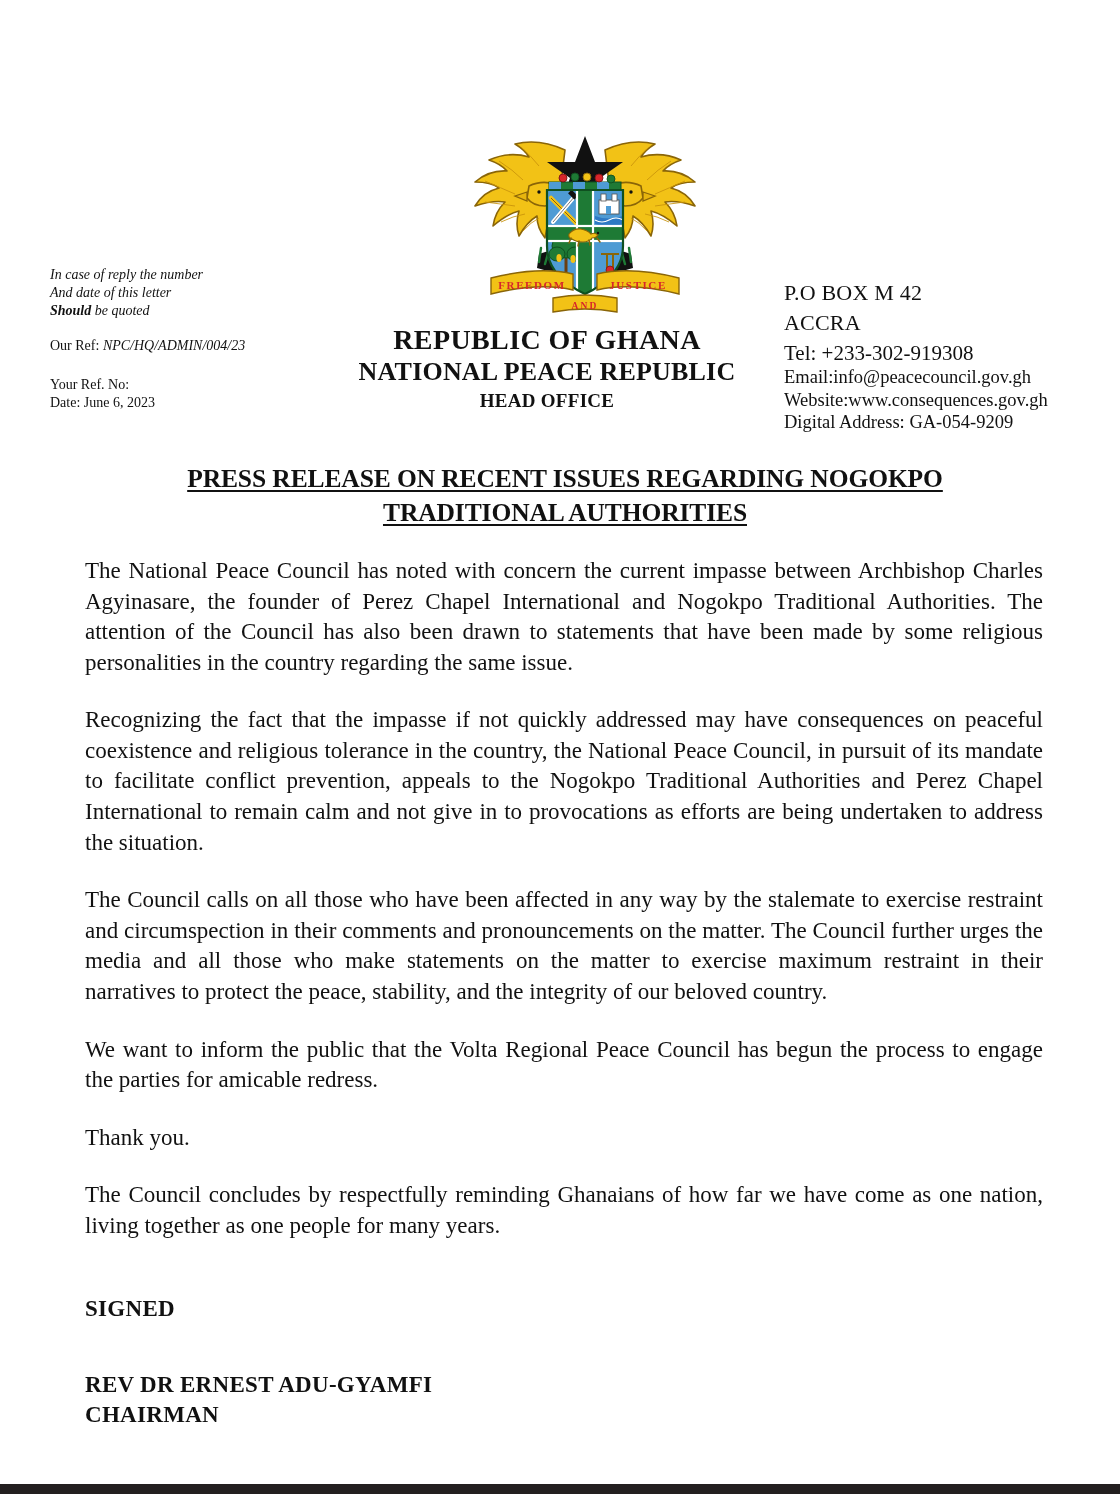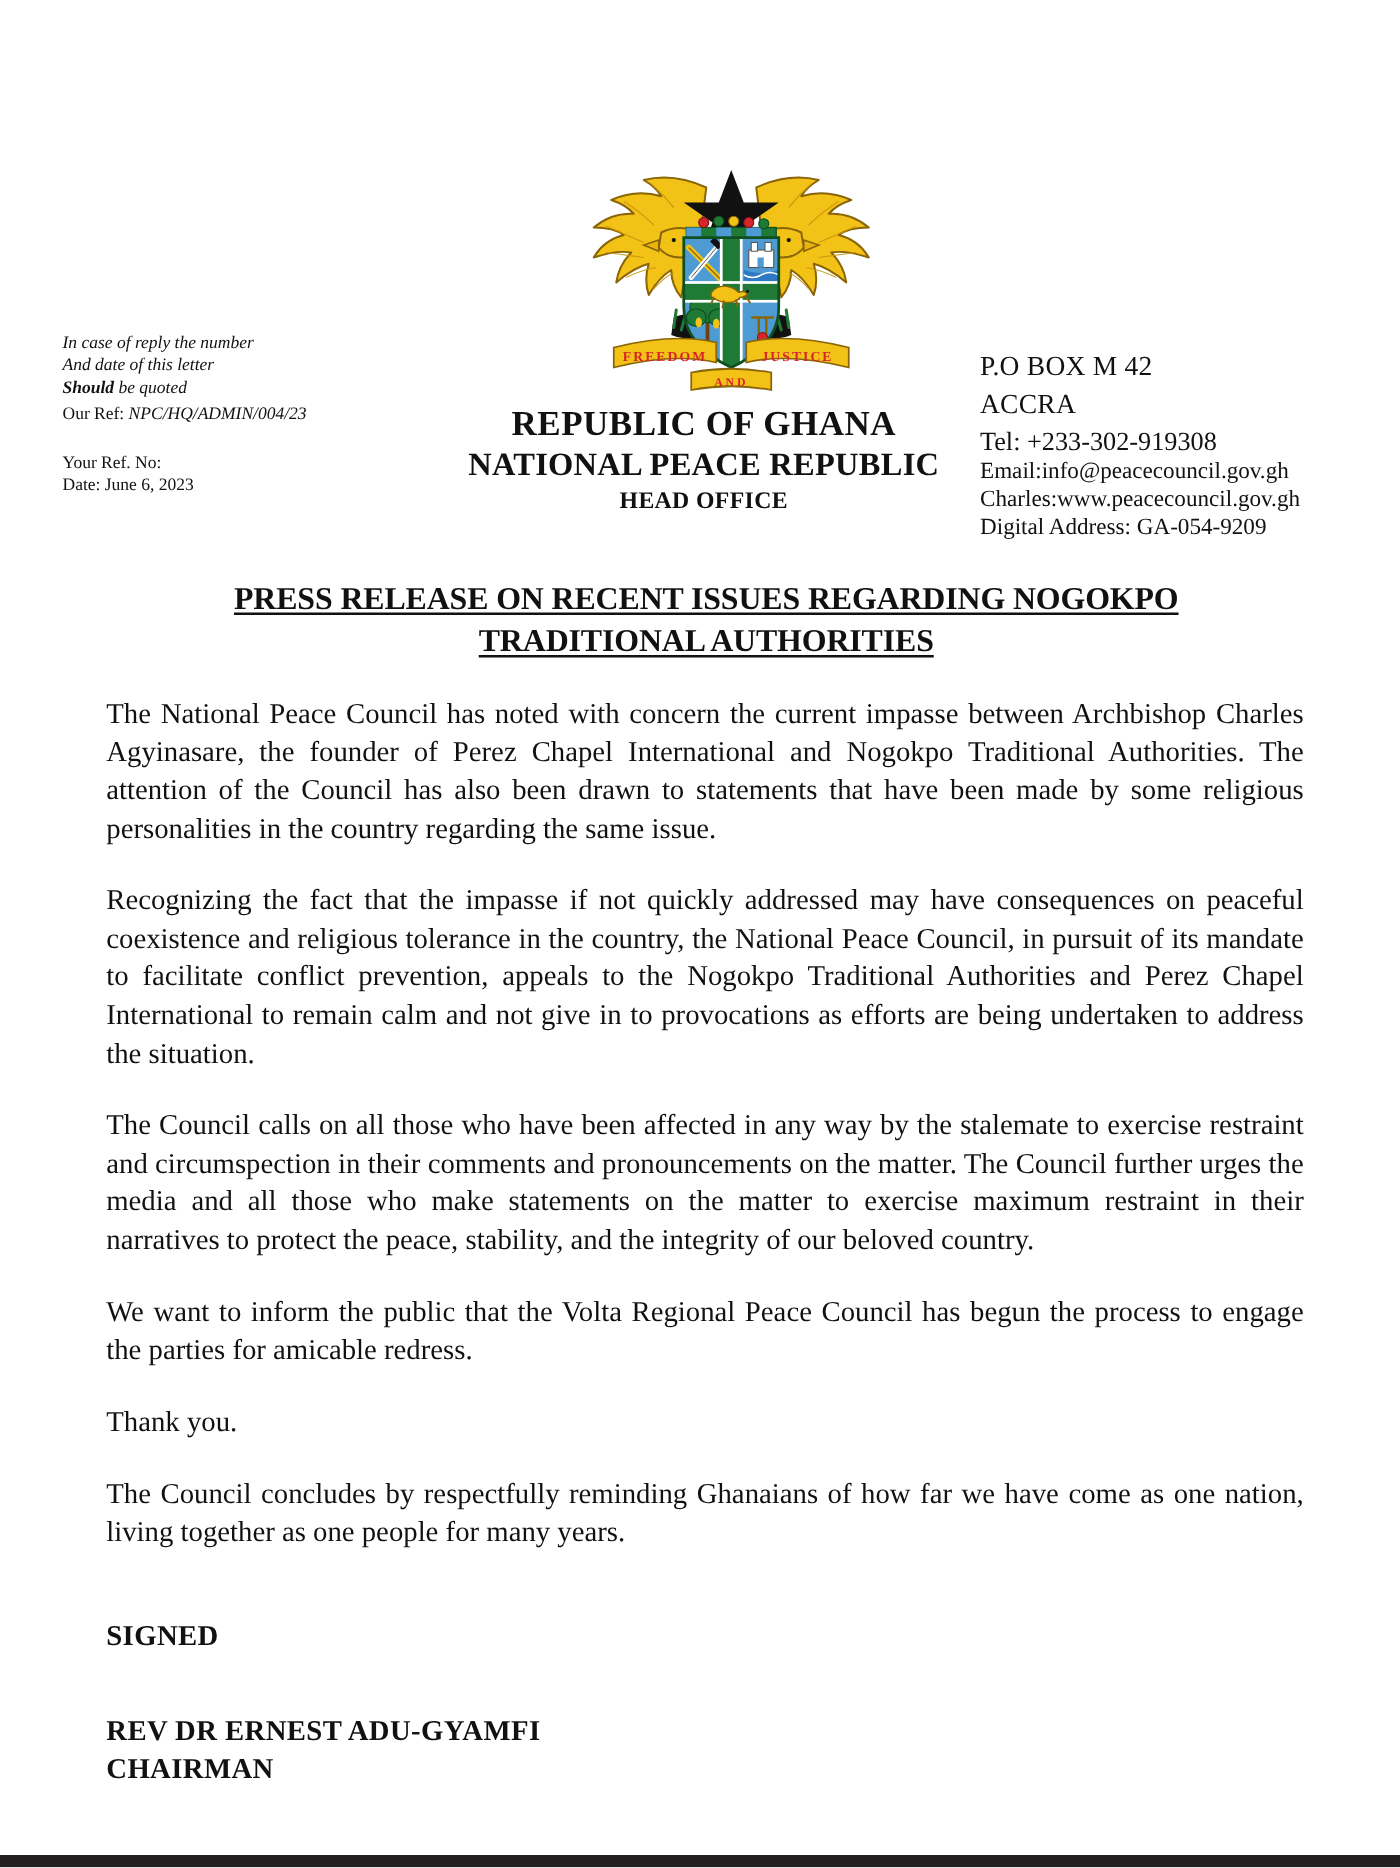--- a/index.html
+++ b/index.html
@@ -35,21 +35,21 @@
     position: absolute;
     left: 469px;
     top: 0px;
     width: 232px;
     height: 190px;
   }
   .crest-wrap svg { display: block; width: 232px; height: 190px; }
 
   .org-block {
     position: absolute;
-    left: 328px;
+    left: 312px;
     top: 196px;
     width: 470px;
     text-align: center;
     line-height: 1.12;
   }
   .org-line1 {
     font-size: 28px;
     font-weight: bold;
     letter-spacing: 0.4px;
   }
@@ -69,21 +69,21 @@
   .left-block {
     position: absolute;
     left: 50px;
     top: 138px;
     width: 330px;
     font-size: 14px;
     line-height: 1.30;
   }
   .left-block .it { font-style: italic; }
   .left-block .it-b { font-style: italic; font-weight: bold; }
-  .left-block .ref-line { margin-top: 2px; }
+  .left-block .ref-line { margin-top: 16px; }
   .left-block .ref-val { font-style: italic; }
   .left-block .gap { height: 21px; }
 
   .right-block {
     position: absolute;
     left: 784px;
     top: 152px;
     width: 300px;
     line-height: 1.22;
   }
@@ -311,21 +311,21 @@
       <div class="gap"></div>
       <div>Your Ref. No:</div>
       <div>Date: June 6, 2023</div>
     </div>
 
     <div class="right-block">
       <div class="big">P.O BOX M 42</div>
       <div class="big2">ACCRA</div>
       <div class="sm">Tel: +233-302-919308</div>
       <div class="sm2">Email:info@peacecouncil.gov.gh</div>
-      <div class="sm2">Charles:www.peacecouncil.gov.gh</div>
+      <div class="sm2">Website:www.consequences.gov.gh</div>
       <div class="sm2">Digital Address: GA-054-9209</div>
     </div>
   </div>
 
   <div class="doc-title">
     <span>PRESS RELEASE ON RECENT ISSUES REGARDING NOGOKPO</span><br>
     <span>TRADITIONAL AUTHORITIES</span>
   </div>
 
   <div class="body-copy">

